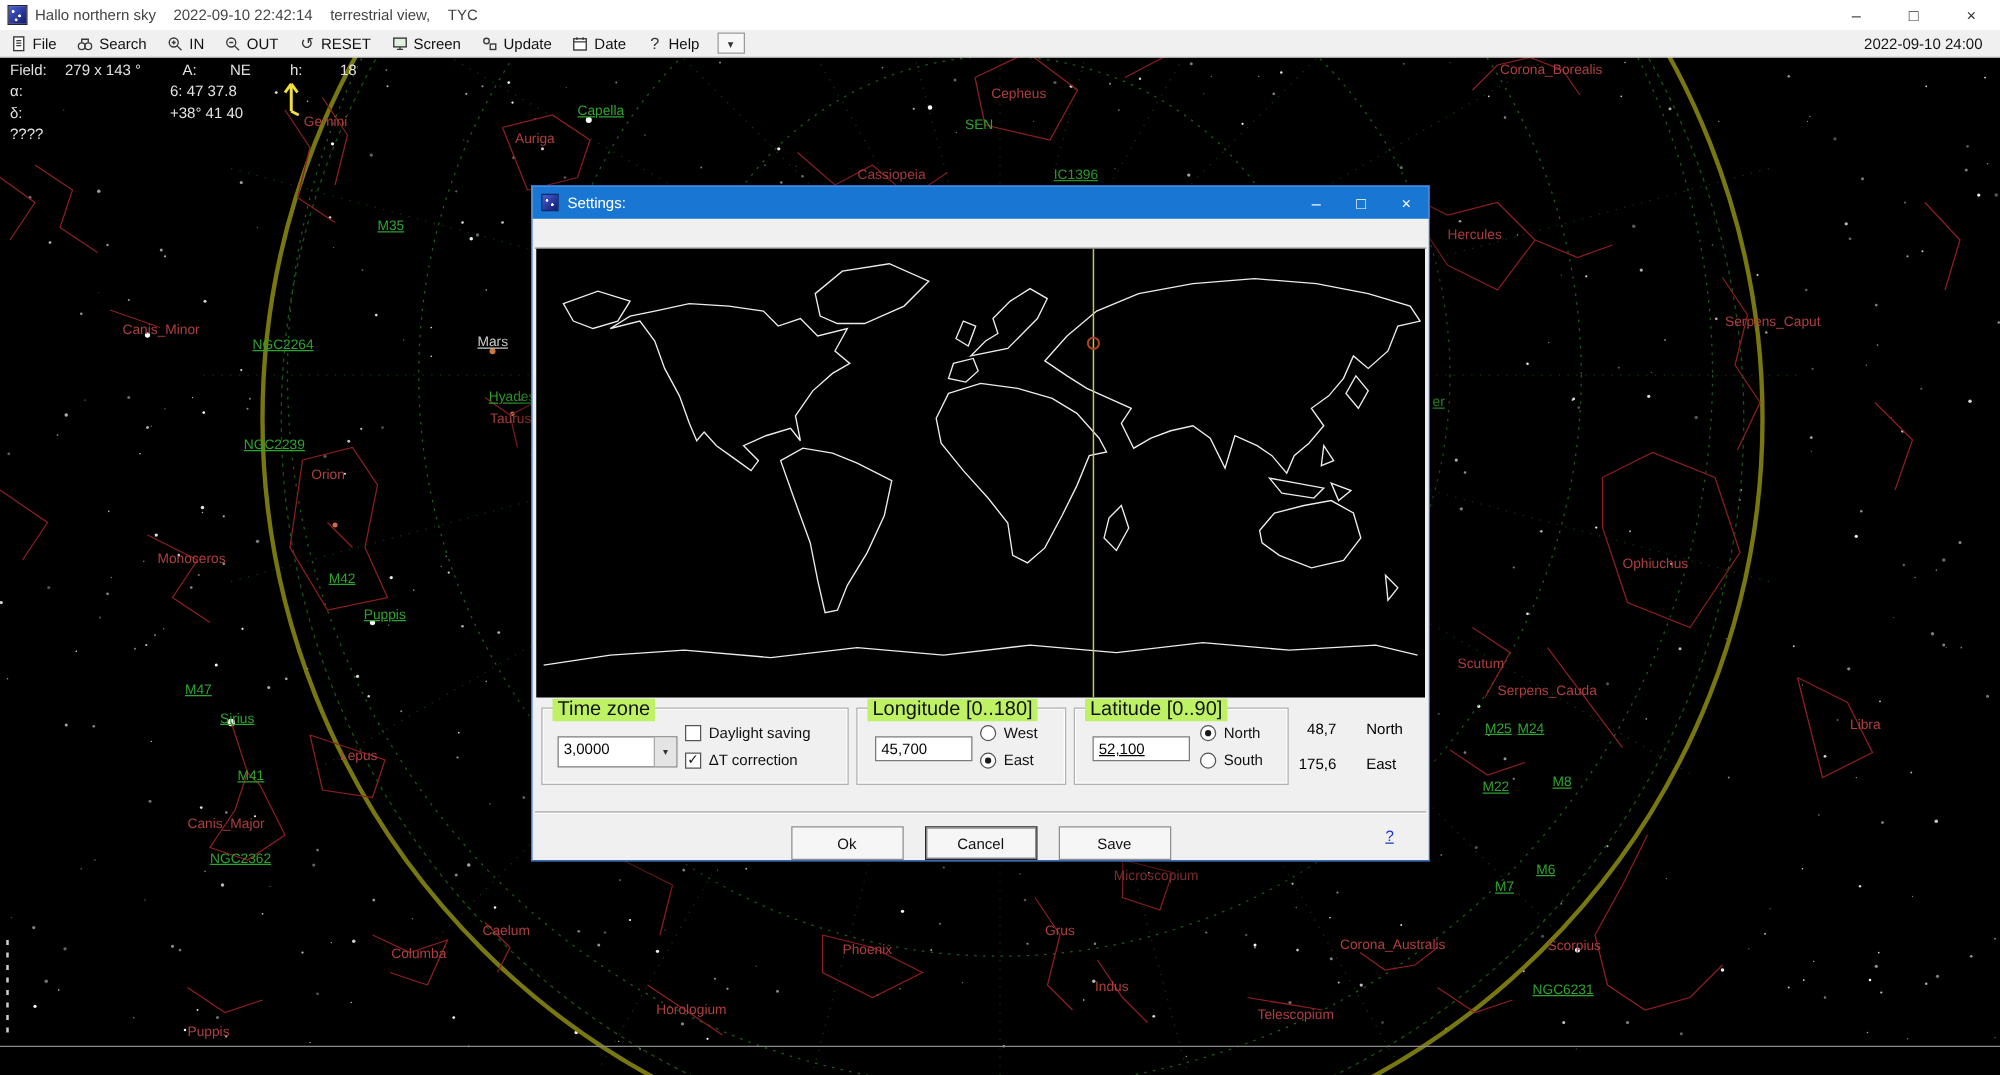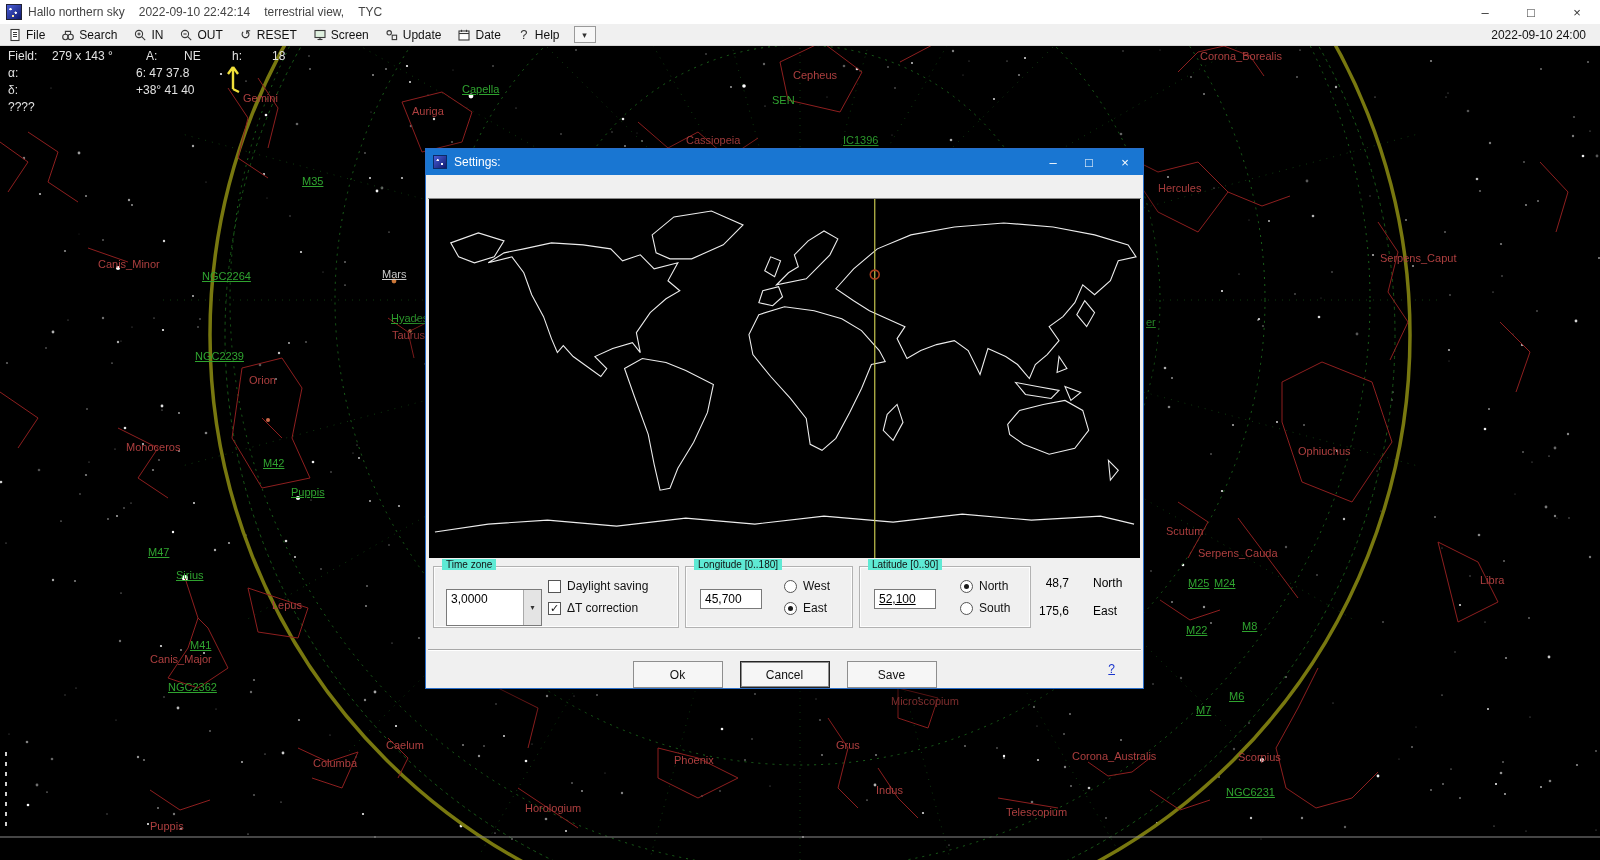--- a/index.html
+++ b/index.html
@@ -74,27 +74,27 @@
     background:#f0f0f0; border:1px solid #8a8a8a; border-bottom:none;
     border-radius:2px 2px 0 0; padding:2px 8px 3px; height:19px; margin-right:1px;
     position:relative; z-index:1; white-space:nowrap; cursor:default;
   }
   .tab.active { height:22px; padding-top:4px; z-index:3; background:#f4f4f4; border-bottom:1px solid #f4f4f4; margin-bottom:-1px; }
   
   .map { position:absolute; left:3px; top:50px; width:711px; height:359px; background:#000; }
   .map svg { display:block; width:100%; height:100%; }
   
   .group { position:absolute; border:1px solid #b2b2b2; box-shadow:inset 0 0 0 1px #fdfdfd; }
-  .group-label { position:absolute; top:-8px; left:8px; background:#5eead4; padding:0 4px; font-size:10px; color:#111; white-space:nowrap; }
-  .combo { position:absolute; display:flex; width:96px; height:37px; border:1px solid #7a7a7a; background:#fff; }
+  .group-label { position:absolute; top:-8px; left:8px; background:#bef264; padding:0 4px; font-size:16px; color:#111; white-space:nowrap; }
+  .combo { position:absolute; display:flex; width:96px; height:25px; border:1px solid #7a7a7a; background:#fff; }
   .combo-value { flex:1; padding:2px 4px; color:#000; overflow:hidden; }
   .combo-btn { width:18px; background:#e4e4e4; border-left:1px solid #aaa; display:flex; align-items:center; justify-content:center; font-size:8px; color:#333; }
   .checkline { position:absolute; display:flex; align-items:center; gap:6px; color:#111; }
   .checkbox { width:13px; height:13px; background:#fff; border:1px solid #555; display:flex; align-items:center; justify-content:center; font-size:11px; line-height:11px; color:#111; }
-  .textinput { position:absolute; width:62px; height:20px; border:1px solid #7a7a7a; background:#fff; padding:1px 4px; font-size:12px; font-family:"Liberation Sans",sans-serif; color:#000; }
+  .textinput { position:absolute; width:78px; height:20px; border:1px solid #7a7a7a; background:#fff; padding:1px 4px; font-size:12px; font-family:"Liberation Sans",sans-serif; color:#000; }
   .radioline { position:absolute; display:flex; align-items:center; gap:6px; color:#111; }
   .radio { width:13px; height:13px; border-radius:50%; background:#fff; border:1px solid #555; display:flex; align-items:center; justify-content:center; }
   .rdot { width:5px; height:5px; border-radius:50%; background:#1a1a1a; }
   .readout { position:absolute; color:#000000; }
   
   .dlg-footer {
     position:absolute; left:2px; right:2px; top:500px; bottom:2px;
     border-top:1px solid #a8a8a8; box-shadow:inset 0 1px 0 #ffffff;
     display:flex; justify-content:center; gap:17px; padding-top:11px;
   }
@@ -739,21 +739,21 @@
     <span class="sky-label" style="left: 392px; top: 329px; color: rgb(173, 63, 63);">Taurus</span>
     <span class="sky-label" style="left: 195px; top: 330px; color: rgb(47, 163, 47); text-decoration: underline; margin-top: 20px;">NGC2239</span>
     <span class="sky-label" style="left: 249px; top: 374px; color: rgb(173, 63, 63);">Orion</span>
     <span class="sky-label" style="left: 126px; top: 441px; color: rgb(173, 63, 63);">Monoceros</span>
     <span class="sky-label" style="left: 263px; top: 457px; color: rgb(47, 163, 47); text-decoration: underline;">M42</span>
     <span class="sky-label" style="left: 291px; top: 486px; color: rgb(47, 163, 47); text-decoration: underline;">Puppis</span>
     <span class="sky-label" style="left: 100px; top: 546px; color: rgb(47, 163, 47); text-decoration: underline; padding-left: 48px;">M47</span>
     <span class="sky-label" style="left: 176px; top: 569px; color: rgb(47, 163, 47); text-decoration: underline;">Sirius</span>
     <span class="sky-label" style="left: 443px; top: 582px; color: rgb(173, 63, 63);">Eridanus</span>
     <span class="sky-label" style="left: 272px; top: 599px; color: rgb(173, 63, 63);">Lepus</span>
-    <span class="sky-label" style="left: 190px; top: 615px; color: rgb(47, 163, 47); text-decoration: underline; margin-top: 24px;">M41</span>
+    <span class="sky-label" style="left: 190px; top: 615px; color: rgb(47, 163, 47); text-decoration: underline;">M41</span>
     <span class="sky-label" style="left: 150px; top: 653px; color: rgb(173, 63, 63);">Canis_Major</span>
     <span class="sky-label" style="left: 168px; top: 681px; color: rgb(47, 163, 47); text-decoration: underline;">NGC2362</span>
     <span class="sky-label" style="left: 313px; top: 757px; color: rgb(173, 63, 63);">Columba</span>
     <span class="sky-label" style="left: 386px; top: 739px; color: rgb(173, 63, 63);">Caelum</span>
     <span class="sky-label" style="left: 525px; top: 802px; color: rgb(173, 63, 63);">Horologium</span>
     <span class="sky-label" style="left: 674px; top: 754px; color: rgb(173, 63, 63);">Phoenix</span>
     <span class="sky-label" style="left: 836px; top: 739px; color: rgb(173, 63, 63);">Grus</span>
     <span class="sky-label" style="left: 876px; top: 784px; color: rgb(173, 63, 63);">Indus</span>
     <span class="sky-label" style="left: 1006px; top: 806px; color: rgb(173, 63, 63);">Telescopium</span>
     <span class="sky-label" style="left: 1072px; top: 750px; color: rgb(173, 63, 63);">Corona_Australis</span>

